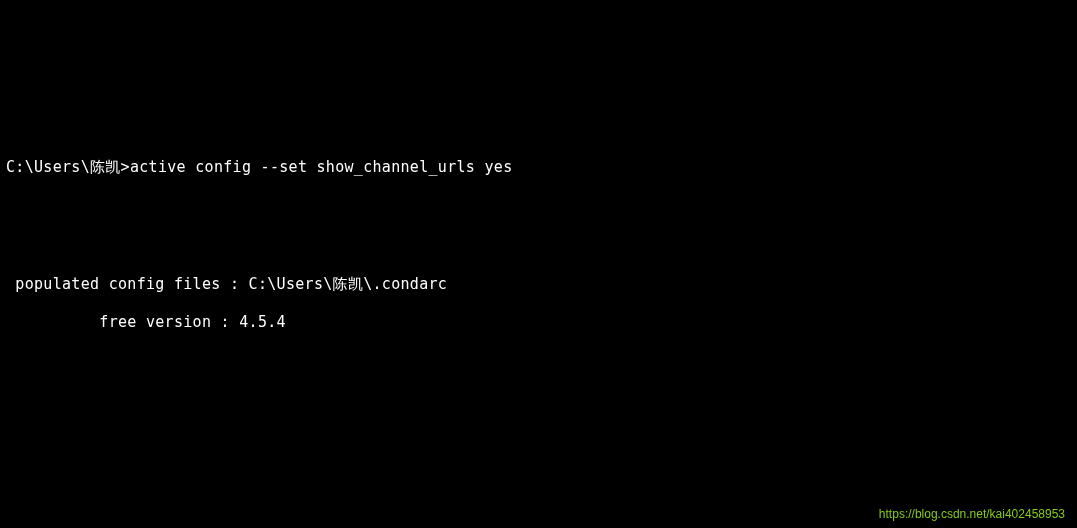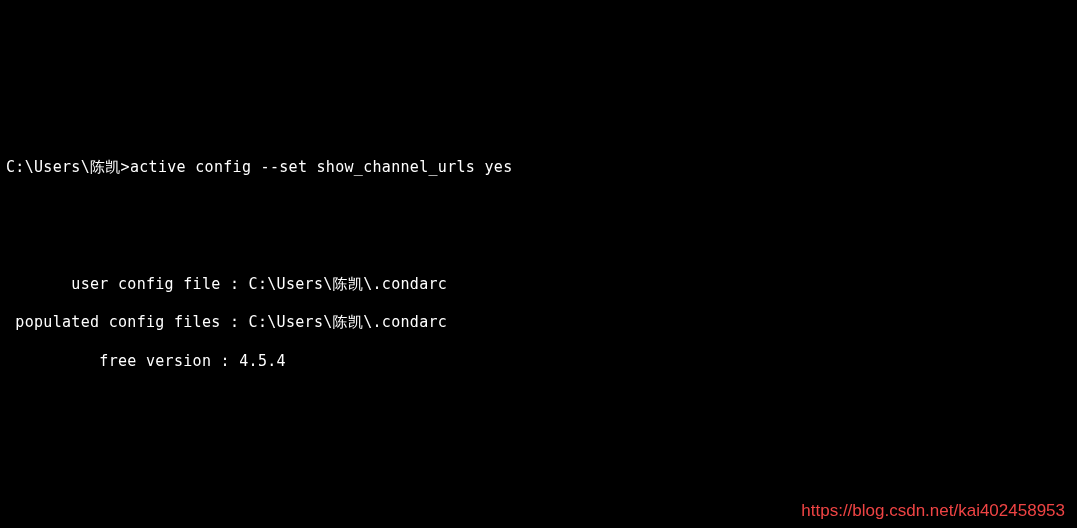--- a/index.html
+++ b/index.html
@@ -15,38 +15,37 @@
       overflow: hidden;
       position: relative;
       padding: 4px 0 0 6px;
       white-space: pre;
     }
     .blank { height: 20px; }
     .watermark {
       position: absolute;
       right: 12px;
       bottom: 6px;
-      color: #ef4444;
+      color: #84cc16;
       font-family: Arial, sans-serif;
-      font-size: 17px;
+      font-size: 12px;
       letter-spacing: 0;
     }
   </style>
 </head>
 <body>
 
 
 
 
 <div>
 <div class="blank"></div>
 <div><span>C:\Users\陈凯&gt;</span><span>active config --set show_channel_urls yes</span></div>
 <div class="blank"></div>
 <div class="blank"></div>
-<div><span>       user config file : </span><span>C:\Users\陈凯\.condarc</span></div>
 <div><span> populated config files : </span><span>C:\Users\陈凯\.condarc</span></div>
 <div><span>          free version : </span><span>4.5.4</span></div>
 
 
 
 
 
 
 
 

